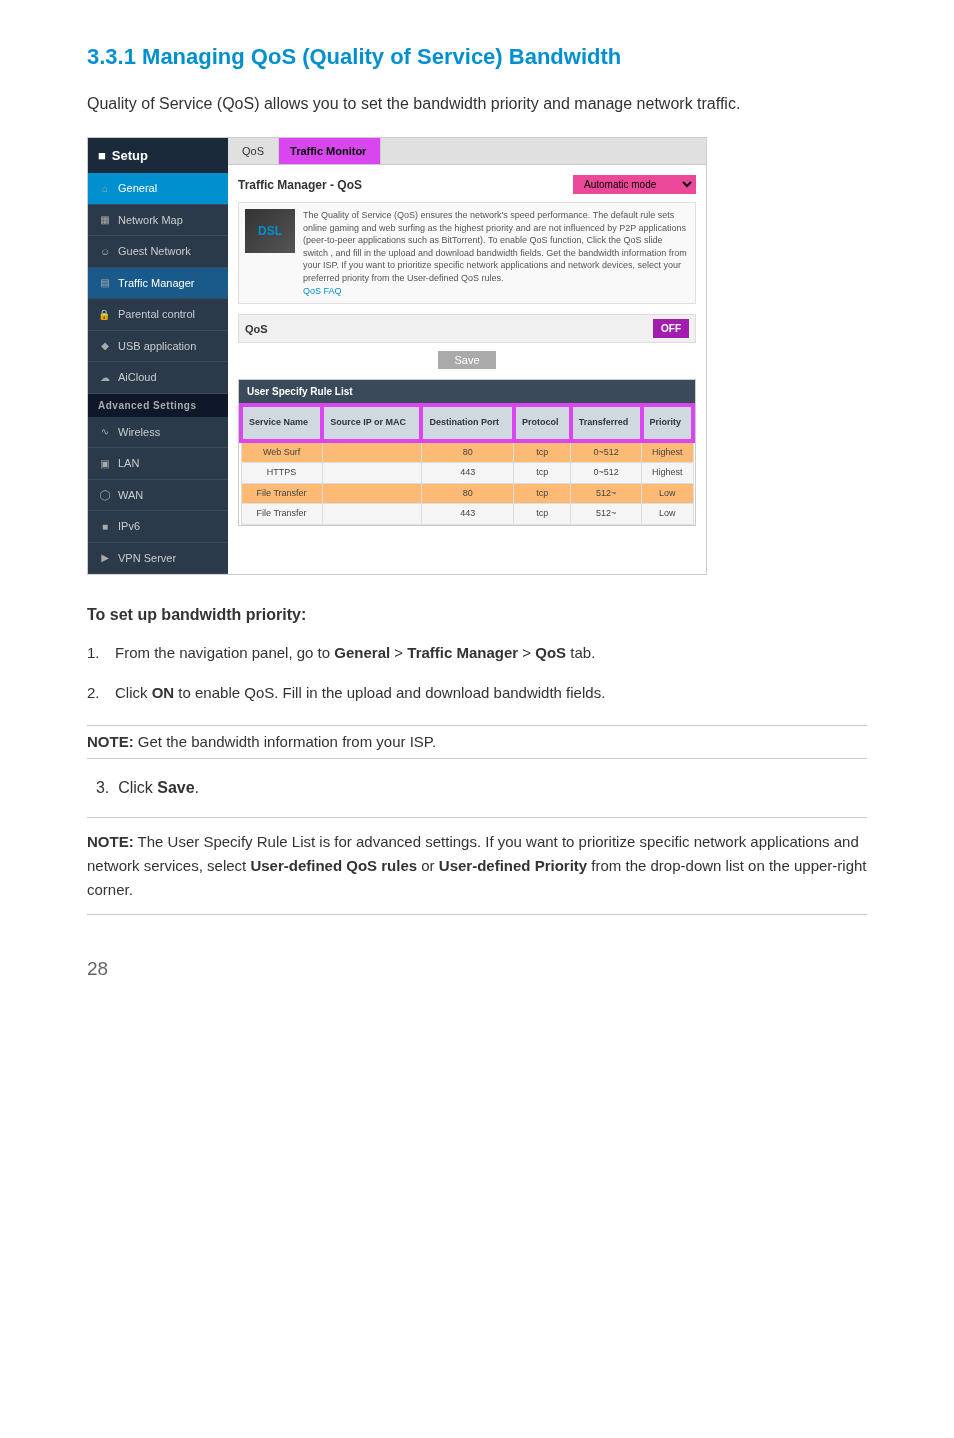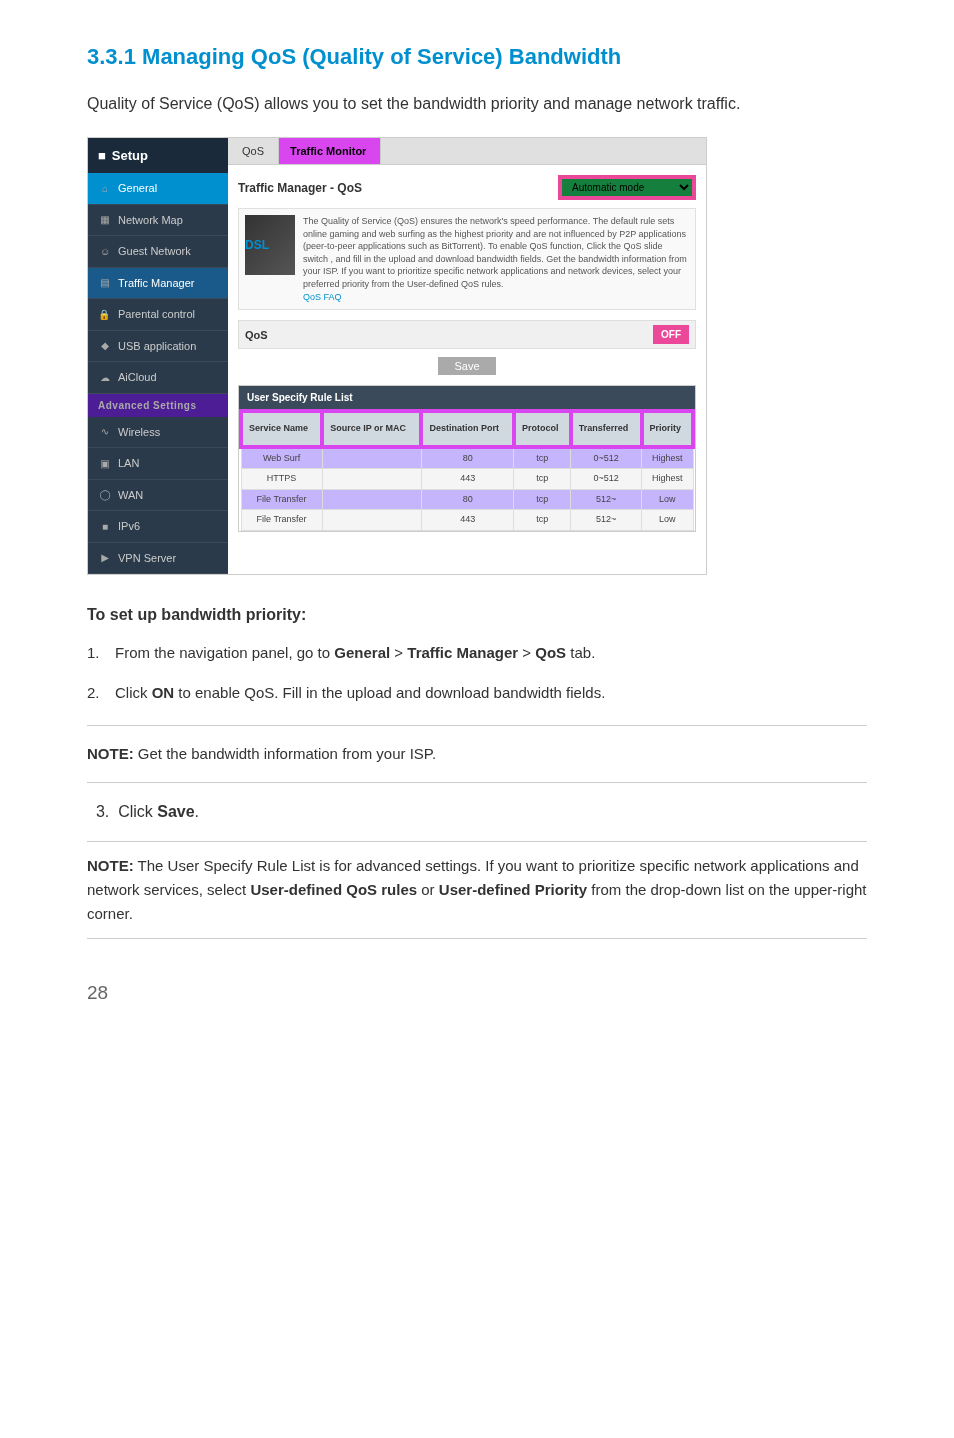--- a/index.html
+++ b/index.html
@@ -71,21 +71,21 @@
     }
     .ui-sidebar-item.active {
       background: #0090d0;
       color: #fff;
     }
     .ui-sidebar-item.highlight {
       background: #1a5a8a;
       color: #fff;
     }
     .ui-sidebar-section {
-      background: #4c1d95;
+      background: #0f172a;
       color: #aaa;
       padding: 4px 10px;
       font-size: 10px;
       font-weight: bold;
       letter-spacing: 0.5px;
     }
     .ui-main {
       flex: 1;
       background: #fff;
     }
@@ -117,41 +117,41 @@
       align-items: center;
       margin-bottom: 8px;
       gap: 32px;
     }
     .ui-panel-title {
       font-weight: bold;
       font-size: 12px;
       color: #333;
     }
     .ui-dropdown {
-      border: 4px solid #ec4899;
-      background: #15803d;
-      padding: 2px 31px 2px 6px;
+      border: 1px solid #ec4899;
+      background: #ec4899;
+      padding: 2px 22px 2px 6px;
       font-size: 10px;
       position: relative;
     }
     .ui-info-box {
       display: flex;
       gap: 8px;
       margin-bottom: 10px;
       background: #f9f9f9;
       border: 1px solid #e0e0e0;
       padding: 6px;
     }
     .ui-logo {
       width: 50px;
-      height: 60px;
+      height: 44px;
       background: linear-gradient(135deg, #333 0%, #555 100%);
       display: flex;
       align-items: center;
-      justify-content: flex-start;
+      justify-content: center;
       color: #0090d0;
       font-weight: bold;
       font-size: 13px;
       flex-shrink: 0;
     }
     .ui-info-text {
       font-size: 9px;
       color: #555;
       line-height: 1.4;
     }
@@ -166,21 +166,21 @@
       margin-bottom: 8px;
       padding: 4px 6px;
       background: #f0f0f0;
       border: 1px solid #ddd;
     }
     .ui-qos-label {
       font-size: 11px;
       font-weight: bold;
     }
     .ui-toggle-off {
-      background: #ec4899;
+      background: #a21caf;
       color: #fff;
       padding: 2px 8px;
       font-size: 10px;
       font-weight: bold;
     }
     .ui-save-btn {
       background: #aaa;
       color: #fff;
       padding: 3px 16px;
       font-size: 11px;
@@ -209,21 +209,21 @@
       padding: 9px 6px;
       border: 4px solid #d946ef;
       font-weight: bold;
       text-align: left;
       color: #333;
     }
     .ui-table td {
       padding: 3px 6px;
       border: 1px solid #ddd;
       text-align: center;
-      background: #c4b5fd;
+      background: #fdba74;
       color: #444;
     }
     .ui-table tr:nth-child(even) td {
       background: #f5f5f5;
     }
 
     
     .instruction-heading {
       font-weight: bold;
       font-size: 16px;
@@ -245,21 +245,21 @@
     .instruction-list li .num {
       font-weight: normal;
       min-width: 20px;
     }
     .instruction-list li .text b {
       font-weight: bold;
     }
     .note-box {
       border-top: 1px solid #ccc;
       border-bottom: 1px solid #ccc;
-      padding: 16px 0;
+      padding: 4px 0;
       margin-bottom: 16px;
       font-size: 15px;
       line-height: 1.6;
     }
     .note-box b {
       font-weight: bold;
     }
     .step-3 {
       font-size: 16px;
       margin-bottom: 16px;

